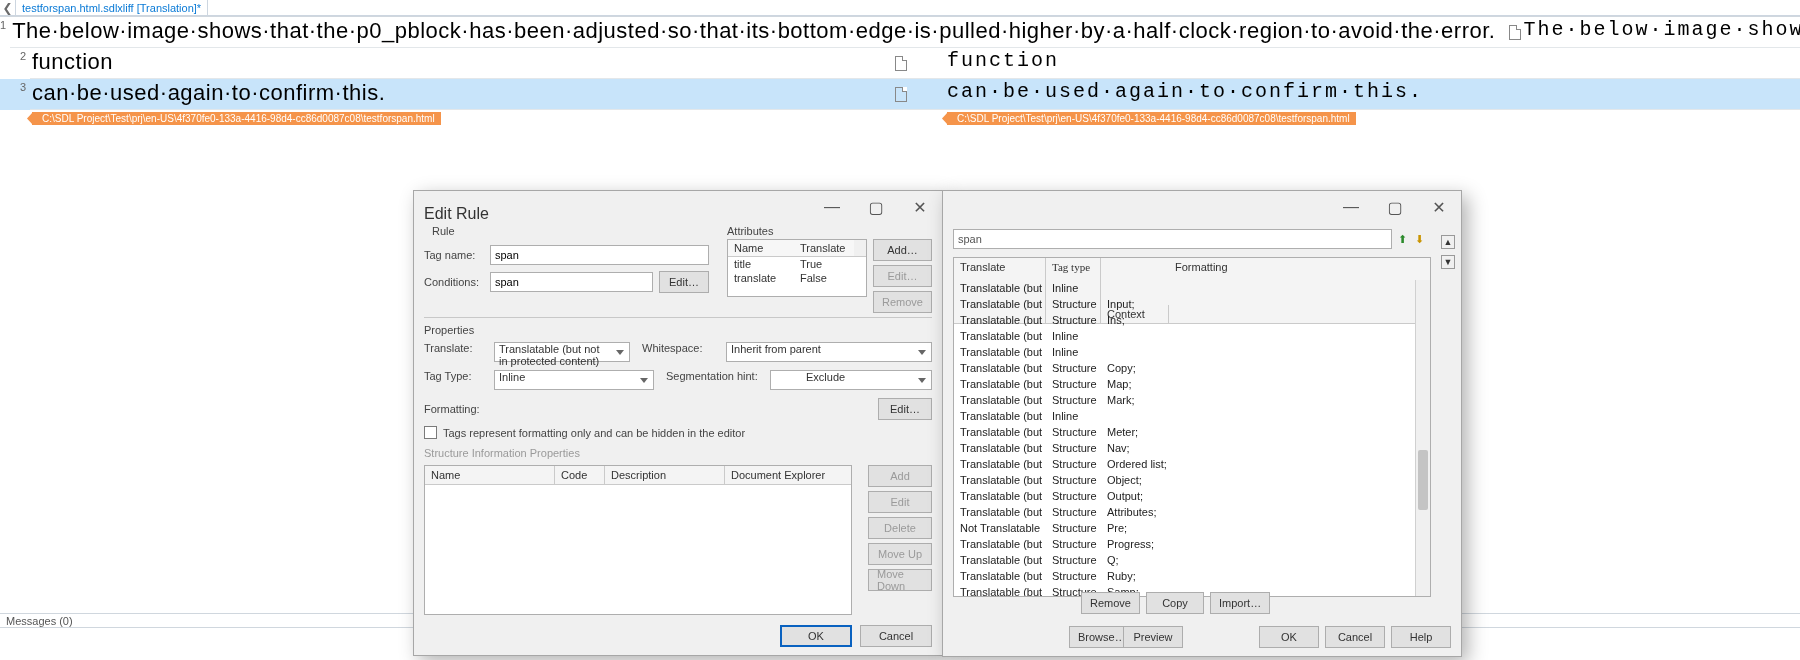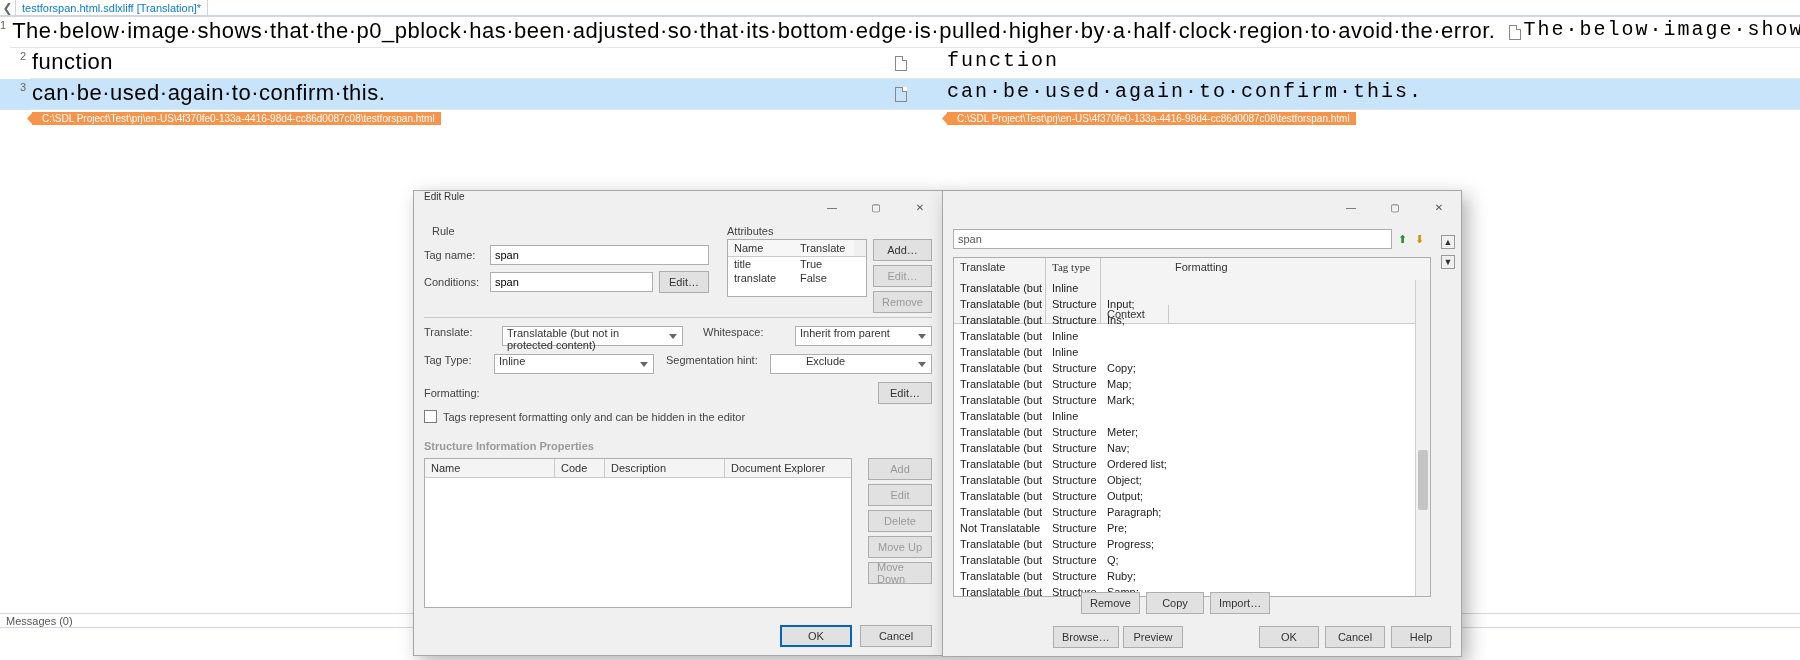--- a/index.html
+++ b/index.html
@@ -18,21 +18,21 @@
   .status { width: 60px; display: flex; align-items: center; justify-content: flex-start; padding-left: 10px; }
   .doc-icon { width: 12px; height: 15px; border: 1px solid #888; position: relative; }
   .doc-icon::after { content: ""; position: absolute; right: -1px; top: -1px; width: 4px; height: 4px; border-left: 1px solid #888; border-bottom: 1px solid #888; background: #fff; }
   .tgt { flex: 1; font-family: "Consolas","Courier New",monospace; font-size: 20px; letter-spacing: 2px; color: #000; padding: 1px 4px 3px 2px; }
   .tag-path { display: inline-block; background: #f5944a; color: #fff; font-size: 10px; padding: 1px 6px 1px 10px; position: relative; margin-top: 2px; margin-left: 2px; }
   .tag-path::before { content: ""; position: absolute; left: 0; top: 0; bottom: 0; width: 6px; background: #f5944a; clip-path: polygon(0 50%, 100% 0, 100% 100%); left: -5px; }
   .content-bottom { position: absolute; left: 0; right: 0; bottom: 0; height: 14px; background: #fff; border-top: 1px solid #d0d7de; display: flex; align-items: center; padding-left: 6px; font-size: 11px; color: #555; }
 
   
   .dlg-rule { position: absolute; left: 413px; top: 190px; width: 530px; height: 466px; background: #f0f0f0; border: 1px solid #a7a7a7; box-shadow: 6px 6px 18px rgba(0,0,0,0.3); }
-  .dlg-title { height: 32px; display: flex; align-items: flex-start; padding-left: 10px; font-size: 10px; color: #333; position: relative; }
+  .dlg-title { height: 32px; display: flex; align-items: flex-end; padding-left: 10px; font-size: 16px; color: #333; position: relative; }
   .winbtns { position: absolute; right: 0; top: 0; height: 32px; display: flex; }
   .winbtn { width: 44px; display: flex; align-items: center; justify-content: center; color: #555; }
   .section-hdr { font-size: 11px; padding: 2px 10px; color: #444; }
   .lbl { font-size: 11px; color: #444; }
   .row2 { display: flex; align-items: center; }
   .field { height: 20px; border: 1px solid #aeaeae; background: #fff; font-size: 11px; padding: 0 4px; }
   .btn { height: 22px; min-width: 64px; border: 1px solid #adadad; background: #e1e1e1; font-size: 11px; display: inline-flex; align-items: center; justify-content: center; padding: 0 8px; }
   .btn.dis { color: #9a9a9a; }
   .btn.primary { border: 2px solid #0a62c0; }
   .sep { height: 1px; background: #c8c8c8; margin: 4px 10px; }
@@ -161,44 +161,45 @@
         <div style="display:flex; flex-direction:column; gap:4px;">
           <div class="btn" style="min-width:54px;">Add…</div>
           <div class="btn dis" style="min-width:54px;">Edit…</div>
           <div class="btn dis" style="min-width:54px;">Remove</div>
         </div>
       </div>
     </div>
   </div>
 
   <div class="sep"></div>
-
-  <div style="display:flex; padding:4px 10px; gap:20px;">
+  <div class="section-hdr">Properties</div>
+
+  <div style="display:flex; padding:4px 10px; gap:12px;">
     <div class="lbl" style="width:58px;">Translate:</div>
-    <div class="sel" style="width:181px;">Translatable (but not in protected content)</div>
+    <div class="sel" style="width:136px;">Translatable (but not in protected content)</div>
     <div class="lbl" style="width:72px;">Whitespace:</div>
     <div class="sel" style="flex:1;">Inherit from parent</div>
   </div>
   <div style="display:flex; padding:4px 10px; gap:12px;">
     <div class="lbl" style="width:58px;">Tag Type:</div>
     <div class="sel" style="width:160px;">Inline</div>
     <div class="lbl" style="width:92px;">Segmentation hint:</div>
     <div class="sel" style="flex:1;padding-left:35px;">Exclude</div>
   </div>
   <div style="display:flex; padding:4px 10px; gap:12px; align-items:center;">
     <div class="lbl" style="width:58px;">Formatting:</div>
     <div style="flex:1;"></div>
     <div class="btn" style="min-width:54px;">Edit…</div>
   </div>
   <div style="display:flex; padding:2px 10px; align-items:center;">
     <div class="chk"></div>
     <div class="lbl">Tags represent formatting only and can be hidden in the editor</div>
   </div>
 
-  <div class="section-hdr" style="color:#9a9a9a; margin-top:13px;font-weight:bold;">Structure Information Properties</div>
+  <div class="section-hdr" style="color:#9a9a9a; margin-top:4px;">Structure Information Properties</div>
   <div style="display:flex;">
     <div class="struct-grid" style="flex:1;">
       <div class="struct-hdr">
         <div style="width:130px;">Name</div>
         <div style="width:50px;">Code</div>
         <div style="width:120px;">Description</div>
         <div style="flex:1; border-right:none;">Document Explorer</div>
       </div>
     </div>
     <div style="width:80px; padding:4px 10px 0 6px; display:flex; flex-direction:column; gap:4px;">
@@ -325,21 +326,21 @@
         </div>
         <div class="pg-row">
           <div class="c-tr">Translatable (but n…</div>
           <div class="c-tt">Structure</div>
           <div class="c-ctx">Output;</div>
           <div class="c-fmt"></div>
         </div>
         <div class="pg-row">
           <div class="c-tr">Translatable (but n…</div>
           <div class="c-tt">Structure</div>
-          <div class="c-ctx">Paragraph;</div>
+          <div class="c-ctx">Attributes;</div>
           <div class="c-fmt"></div>
         </div>
         <div class="pg-row">
           <div class="c-tr">Not Translatable</div>
           <div class="c-tt">Structure</div>
           <div class="c-ctx">Pre;</div>
           <div class="c-fmt"></div>
         </div>
         <div class="pg-row">
           <div class="c-tr">Translatable (but n…</div>
@@ -373,20 +374,20 @@
 
   <div class="parser-btnrow" style="bottom:42px;">
     <div class="btn dis" style="min-width:58px; visibility:hidden;">Add…</div>
     <div class="btn dis" style="min-width:58px; visibility:hidden;">Edit…</div>
     <div class="btn" style="min-width:58px;">Remove</div>
     <div class="btn" style="min-width:58px;">Copy</div>
     <div class="btn" style="min-width:58px;">Import…</div>
   </div>
 
   <div class="parser-btnrow" style="bottom:8px; justify-content:flex-end;">
-    <div class="btn" style="min-width:60px; position:absolute; left:100px;">Browse…</div>
+    <div class="btn" style="min-width:60px; position:absolute; left:116px;">Browse…</div>
     <div class="btn" style="min-width:60px; position:absolute; left:170px;">Preview</div>
     <div style="flex:1;"></div>
     <div class="btn" style="min-width:60px;">OK</div>
     <div class="btn" style="min-width:60px;">Cancel</div>
     <div class="btn" style="min-width:60px;">Help</div>
   </div>
 </div>
 
 </body></html>

